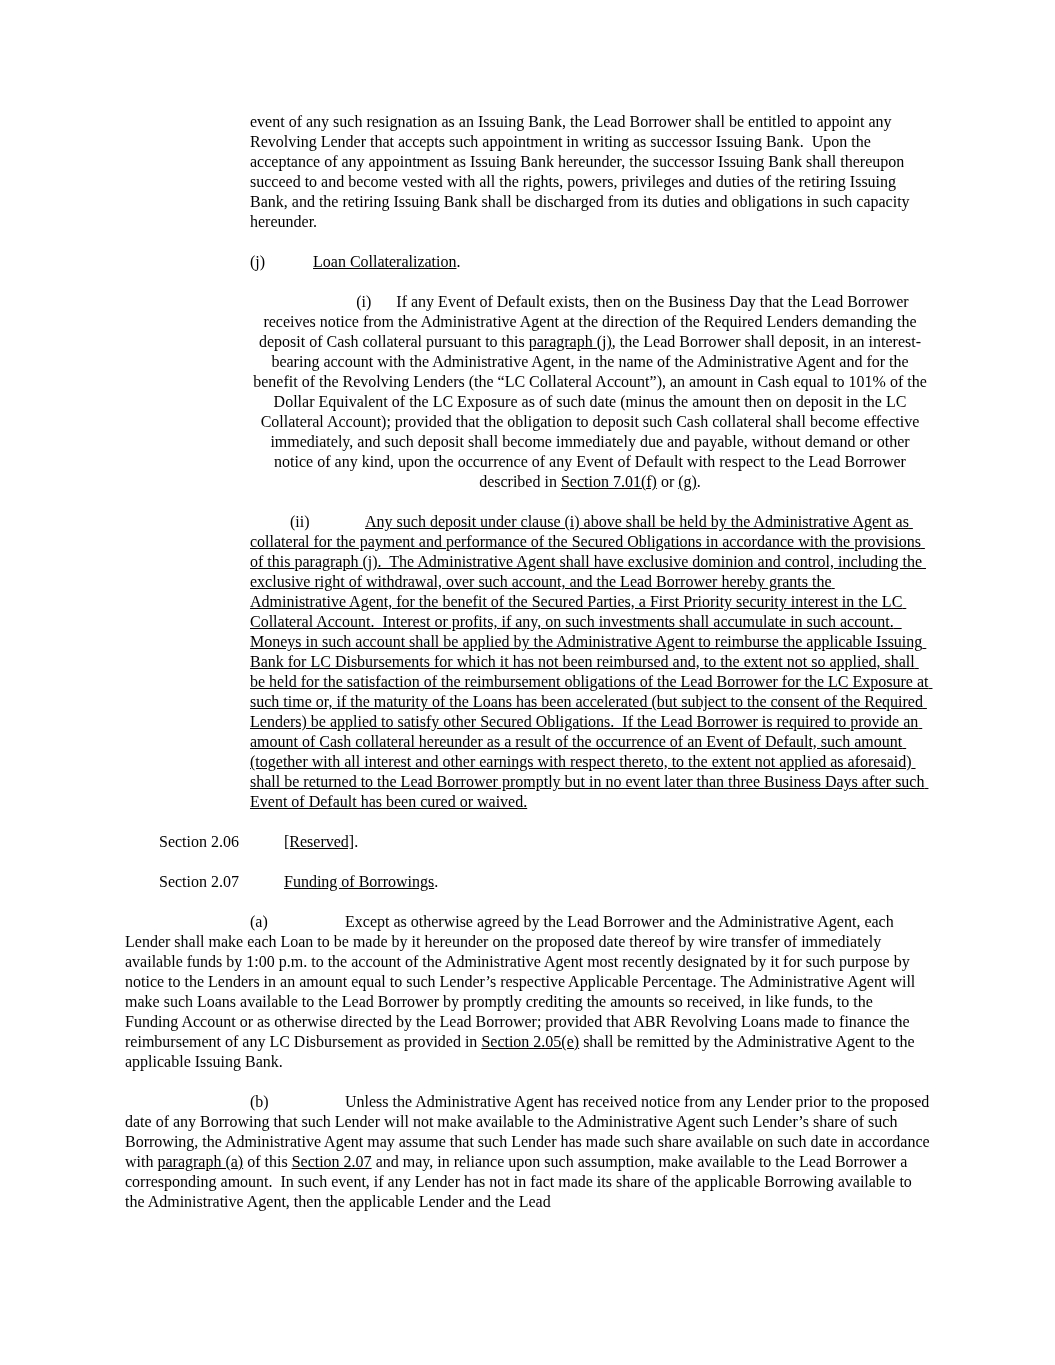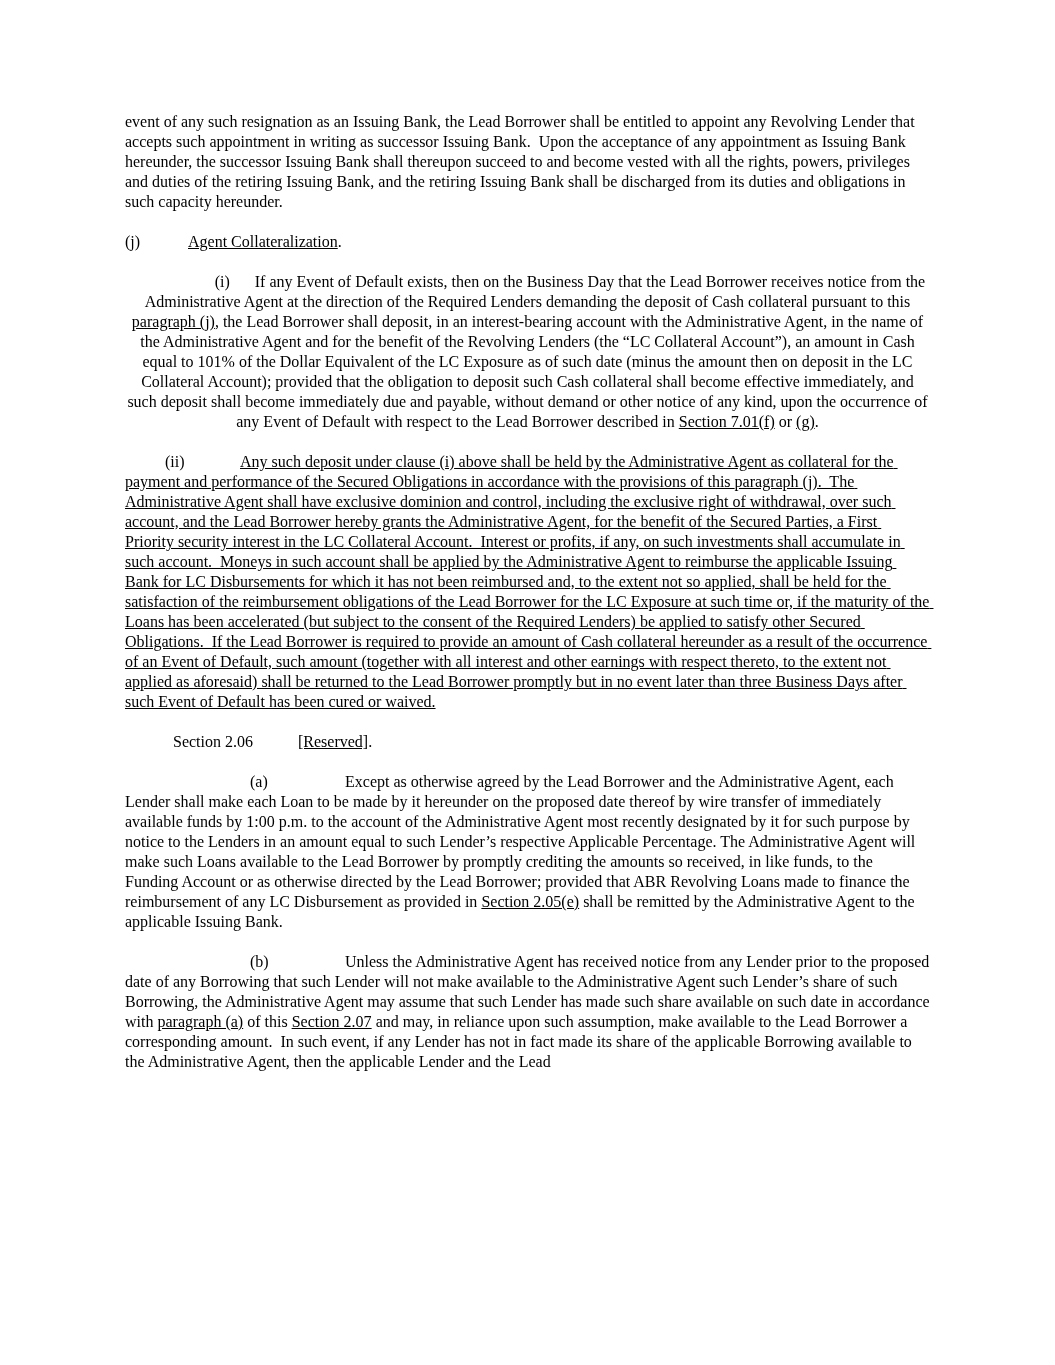--- a/index.html
+++ b/index.html
@@ -10,45 +10,46 @@
     font-family: "Liberation Serif", serif;
     font-size: 16px;
     line-height: 20px;
     color: #000000;
     -webkit-font-smoothing: antialiased;
   }
   .page { padding: 112px 125px 40px 125px; }
   .para { margin: 0 0 20px 0; text-align: left; }
   .rich span { white-space: pre-wrap; }
   .u { text-decoration: underline; }
-  .block-indent { }
-  .sec-indent { margin-left: 48px; }
+  .block-indent { margin-left: 125px; }
+  .sec-indent { margin-left: 34px; }
   .ti-60 { text-indent: 60px; text-align: center; }
   .ti-40 { text-indent: 40px; text-decoration: underline; }
   .ti-125 { text-indent: 125px; }
   .plabel { display: inline-block; text-indent: 0; }
   .w63 { width: 63px; }
   .w65 { width: 65px; }
   .w75 { width: 75px; }
   .w95 { width: 95px; }
   .w125 { width: 125px; }
 </style>
 </head>
 <body>
 
 <div class="page">
 
   <p class="para block-indent"><span class="rich"><span>event of any such resignation as an Issuing Bank, the Lead Borrower shall be entitled to appoint any Revolving Lender that accepts such appointment in writing as successor Issuing Bank.  Upon the acceptance of any appointment as Issuing Bank hereunder, the successor Issuing Bank shall thereupon succeed to and become vested with all the rights, powers, privileges and duties of the retiring Issuing Bank, and the retiring Issuing Bank shall be discharged from its duties and obligations in such capacity hereunder.</span></span></p>
 
-  <p class="para block-indent"><span class="plabel w63">(j)</span><span class="rich"><span class="u">Agent Collateralization</span><span>.</span></span></p>
+  <p class="para block-indent"><span class="plabel w63">(j)</span><span class="rich"><span class="u">Loan Collateralization</span><span>.</span></span></p>
 
   <p class="para block-indent ti-60"><span class="plabel w65">(i)</span><span class="rich"><span>If any Event of Default exists, then on the Business Day that the Lead Borrower receives notice from the Administrative Agent at the direction of the Required Lenders demanding the deposit of Cash collateral pursuant to this </span><span class="u">paragraph (j)</span><span>, the Lead Borrower shall deposit, in an interest-bearing account with the Administrative Agent, in the name of the Administrative Agent and for the benefit of the Revolving Lenders (the “LC Collateral Account”), an amount in Cash equal to 101% of the Dollar Equivalent of the LC Exposure as of such date (minus the amount then on deposit in the LC Collateral Account); provided that the obligation to deposit such Cash collateral shall become effective immediately, and such deposit shall become immediately due and payable, without demand or other notice of any kind, upon the occurrence of any Event of Default with respect to the Lead Borrower described in </span><span class="u">Section 7.01(f)</span><span> or </span><span class="u">(g)</span><span>.</span></span></p>
 
   <p class="para block-indent ti-40"><span class="plabel w75">(ii)</span><span class="rich"><span>Any such deposit under </span><span class="u">clause (i)</span><span> above shall be held by the Administrative Agent as collateral for the payment and performance of the Secured Obligations in accordance with the provisions of this </span><span class="u">paragraph (j)</span><span>.  The Administrative Agent shall have exclusive dominion and control, including the exclusive right of withdrawal, over such account, and the Lead Borrower hereby grants the Administrative Agent, for the benefit of the Secured Parties, a First Priority security interest in the LC Collateral Account.  Interest or profits, if any, on such investments shall accumulate in such account.  Moneys in such account shall be applied by the Administrative Agent to reimburse the applicable Issuing Bank for LC Disbursements for which it has not been reimbursed and, to the extent not so applied, shall be held for the satisfaction of the reimbursement obligations of the Lead Borrower for the LC Exposure at such time or, if the maturity of the Loans has been accelerated (but subject to the consent of the Required Lenders) be applied to satisfy other Secured Obligations.  If the Lead Borrower is required to provide an amount of Cash collateral hereunder as a result of the occurrence of an Event of Default, such amount (together with all interest and other earnings with respect thereto, to the extent not applied as aforesaid) shall be returned to the Lead Borrower promptly but in no event later than three Business Days after such Event of Default has been cured or waived.</span></span></p>
 
   <p class="para sec-indent"><span class="plabel w125">Section 2.06</span><span class="rich"><span class="u">[Reserved]</span><span>.</span></span></p>
 
+  <p class="para sec-indent"><span class="plabel w125">Section 2.07</span><span class="rich"><span class="u">Funding of Borrowings</span><span>.</span></span></p>
 
   <p class="para ti-125"><span class="plabel w95">(a)</span><span class="rich"><span>Except as otherwise agreed by the Lead Borrower and the Administrative Agent, each Lender shall make each Loan to be made by it hereunder on the proposed date thereof by wire transfer of immediately available funds by 1:00 p.m. to the account of the Administrative Agent most recently designated by it for such purpose by notice to the Lenders in an amount equal to such Lender’s respective Applicable Percentage. The Administrative Agent will make such Loans available to the Lead Borrower by promptly crediting the amounts so received, in like funds, to the Funding Account or as otherwise directed by the Lead Borrower; provided that ABR Revolving Loans made to finance the reimbursement of any LC Disbursement as provided in </span><span class="u">Section 2.05(e)</span><span> shall be remitted by the Administrative Agent to the applicable Issuing Bank.</span></span></p>
 
   <p class="para ti-125"><span class="plabel w95">(b)</span><span class="rich"><span>Unless the Administrative Agent has received notice from any Lender prior to the proposed date of any Borrowing that such Lender will not make available to the Administrative Agent such Lender’s share of such Borrowing, the Administrative Agent may assume that such Lender has made such share available on such date in accordance with </span><span class="u">paragraph (a)</span><span> of this </span><span class="u">Section 2.07</span><span> and may, in reliance upon such assumption, make available to the Lead Borrower a corresponding amount.  In such event, if any Lender has not in fact made its share of the applicable Borrowing available to the Administrative Agent, then the applicable Lender and the Lead</span></span></p>
 
 </div>
 
 </body></html>

